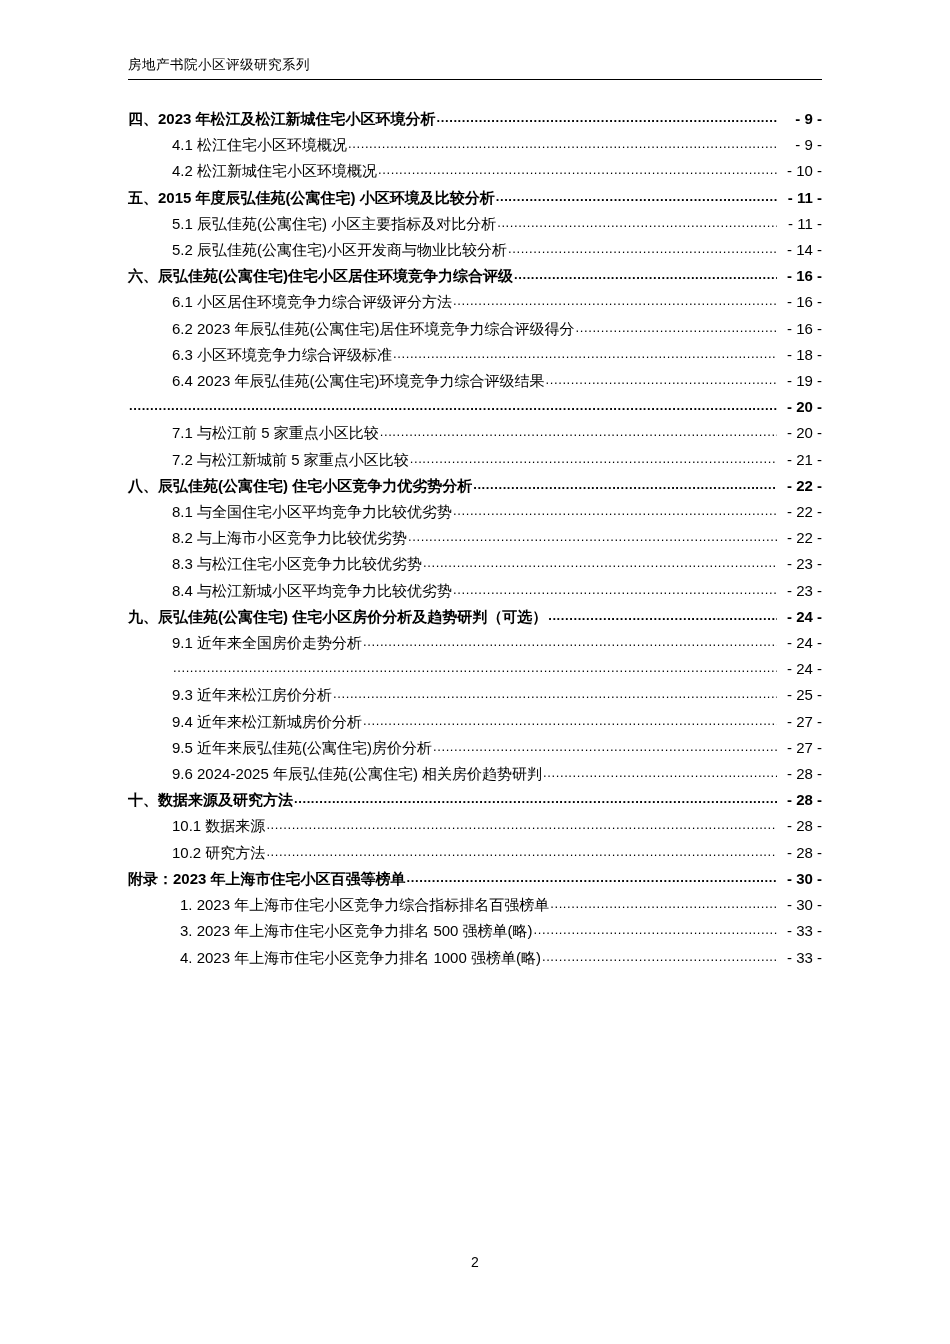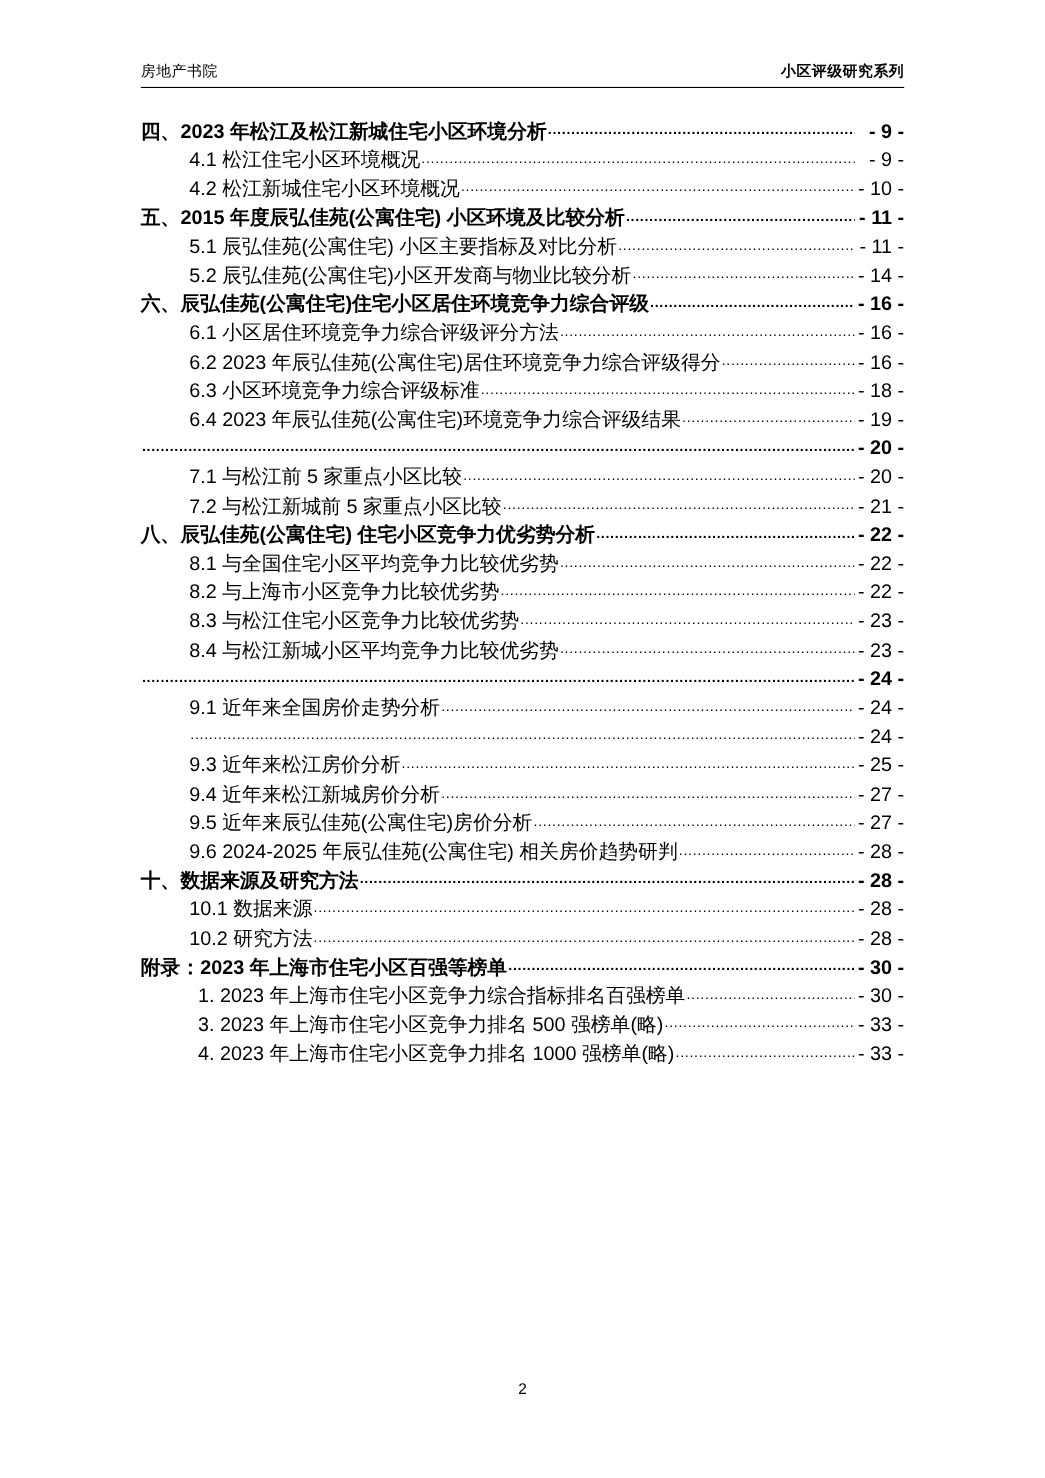--- a/index.html
+++ b/index.html
@@ -16,38 +16,37 @@
   }
   .page {
     width: 950px;
     height: 1344px;
     box-sizing: border-box;
     padding: 56px 128px 0 128px;
     position: relative;
   }
   .header {
     display: flex;
-    justify-content: space-between;
     align-items: flex-end;
     font-family: "Liberation Sans", "DejaVu Sans", sans-serif;
     font-size: 13.5px;
     padding-bottom: 5px;
     border-bottom: 1px solid #000000;
     letter-spacing: 0.5px;
   }
   .header-left { font-weight: 400; }
-  .header-right { font-weight: 700; }
+  .header-right { font-weight: 400; }
 
   .toc {
     margin-top: 26px;
   }
   .toc-row {
     display: flex;
     align-items: flex-end;
-    font-size: 18px;
+    font-size: 15px;
     line-height: 26.2px;
     white-space: nowrap;
   }
   .toc-row.lvl1 {
     font-weight: bold;
     padding-left: 0px;
   }
   .toc-row.lvl2 {
     font-weight: normal;
     padding-left: 44px;
@@ -189,20 +188,21 @@
         <span class="toc-title">8.3  与松江住宅小区竞争力比较优劣势</span>
         <span class="toc-dots"></span>
         <span class="toc-page">- 23 -</span>
       </div>
       <div class="toc-row lvl2">
         <span class="toc-title">8.4  与松江新城小区平均竞争力比较优劣势</span>
         <span class="toc-dots"></span>
         <span class="toc-page">- 23 -</span>
       </div>
       <div class="toc-row lvl1">
+        <span class="toc-title">九、辰弘佳苑(公寓住宅) 住宅小区房价分析及趋势研判（可选）</span>
         <span class="toc-dots"></span>
         <span class="toc-page">- 24 -</span>
       </div>
       <div class="toc-row lvl2">
         <span class="toc-title">9.1  近年来全国房价走势分析</span>
         <span class="toc-dots"></span>
         <span class="toc-page">- 24 -</span>
       </div>
       <div class="toc-row lvl2">
         <span class="toc-dots"></span>

